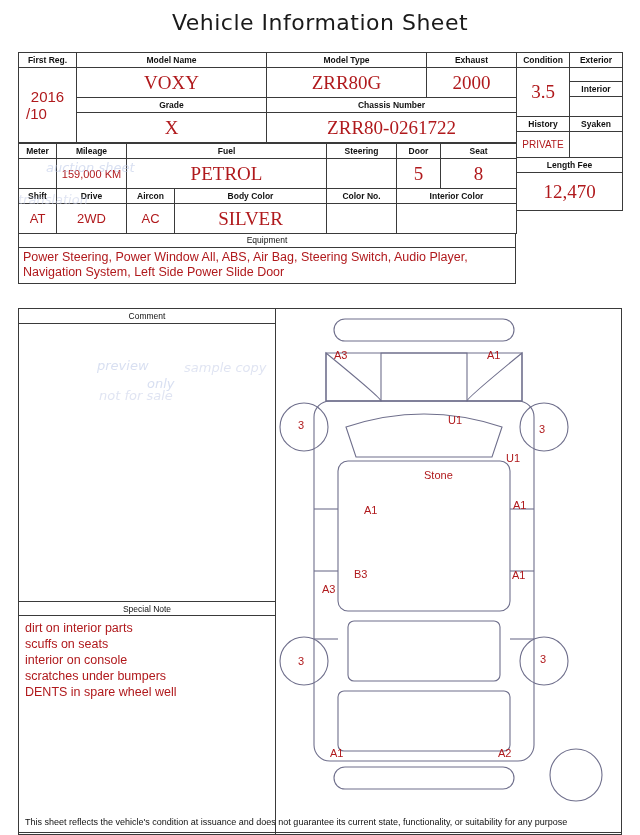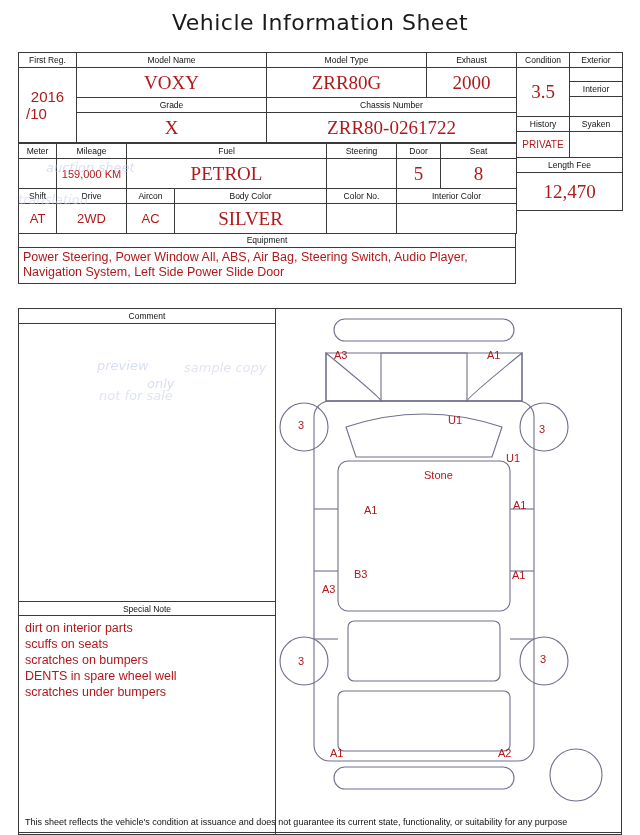--- a/index.html
+++ b/index.html
@@ -24,21 +24,21 @@
     font-family: "DejaVu Sans", sans-serif;
   }
 
   
   .tbl { border-collapse: collapse; }
   .tbl td, .tbl th { border: 1px solid #3a3a3a; }
   .lbl {
     font-size: 8.5px;
     text-align: center;
     color: #111;
-    font-weight: normal;
+    font-weight: bold;
     padding: 1px 2px;
     height: 14px;
     line-height: 12px;
     white-space: nowrap;
   }
   .val {
     color: #b0191c;
     text-align: center;
     font-size: 15px;
     height: 30px;
@@ -281,23 +281,23 @@
       <div class="comment-body">
         <div class="wm" style="left:78px; top:34px;">preview</div>
         <div class="wm wm2" style="left:165px; top:36px;">sample copy</div>
         <div class="wm" style="left:128px; top:52px;">only</div>
         <div class="wm wm2" style="left:80px; top:64px;">not for sale</div>
       </div>
       <div class="special-head">Special Note</div>
       <div class="special-body">
         <div>dirt on interior parts</div>
         <div>scuffs on seats</div>
-        <div>scratches on bumpers</div>
+        <div>interior on console</div>
+        <div>scratches under bumpers</div>
         <div>DENTS in spare wheel well</div>
-        <div>scratches under bumpers</div>
       </div>
     </div>
 
     <div class="diagram-col">
       <svg width="345" height="504" viewBox="0 0 345 504">
         <g class="shape">
 
           <rect x="58" y="10" width="180" height="22" rx="11"></rect>
 
           <path d="M50 44 h196 v48 h-196 z"></path>

